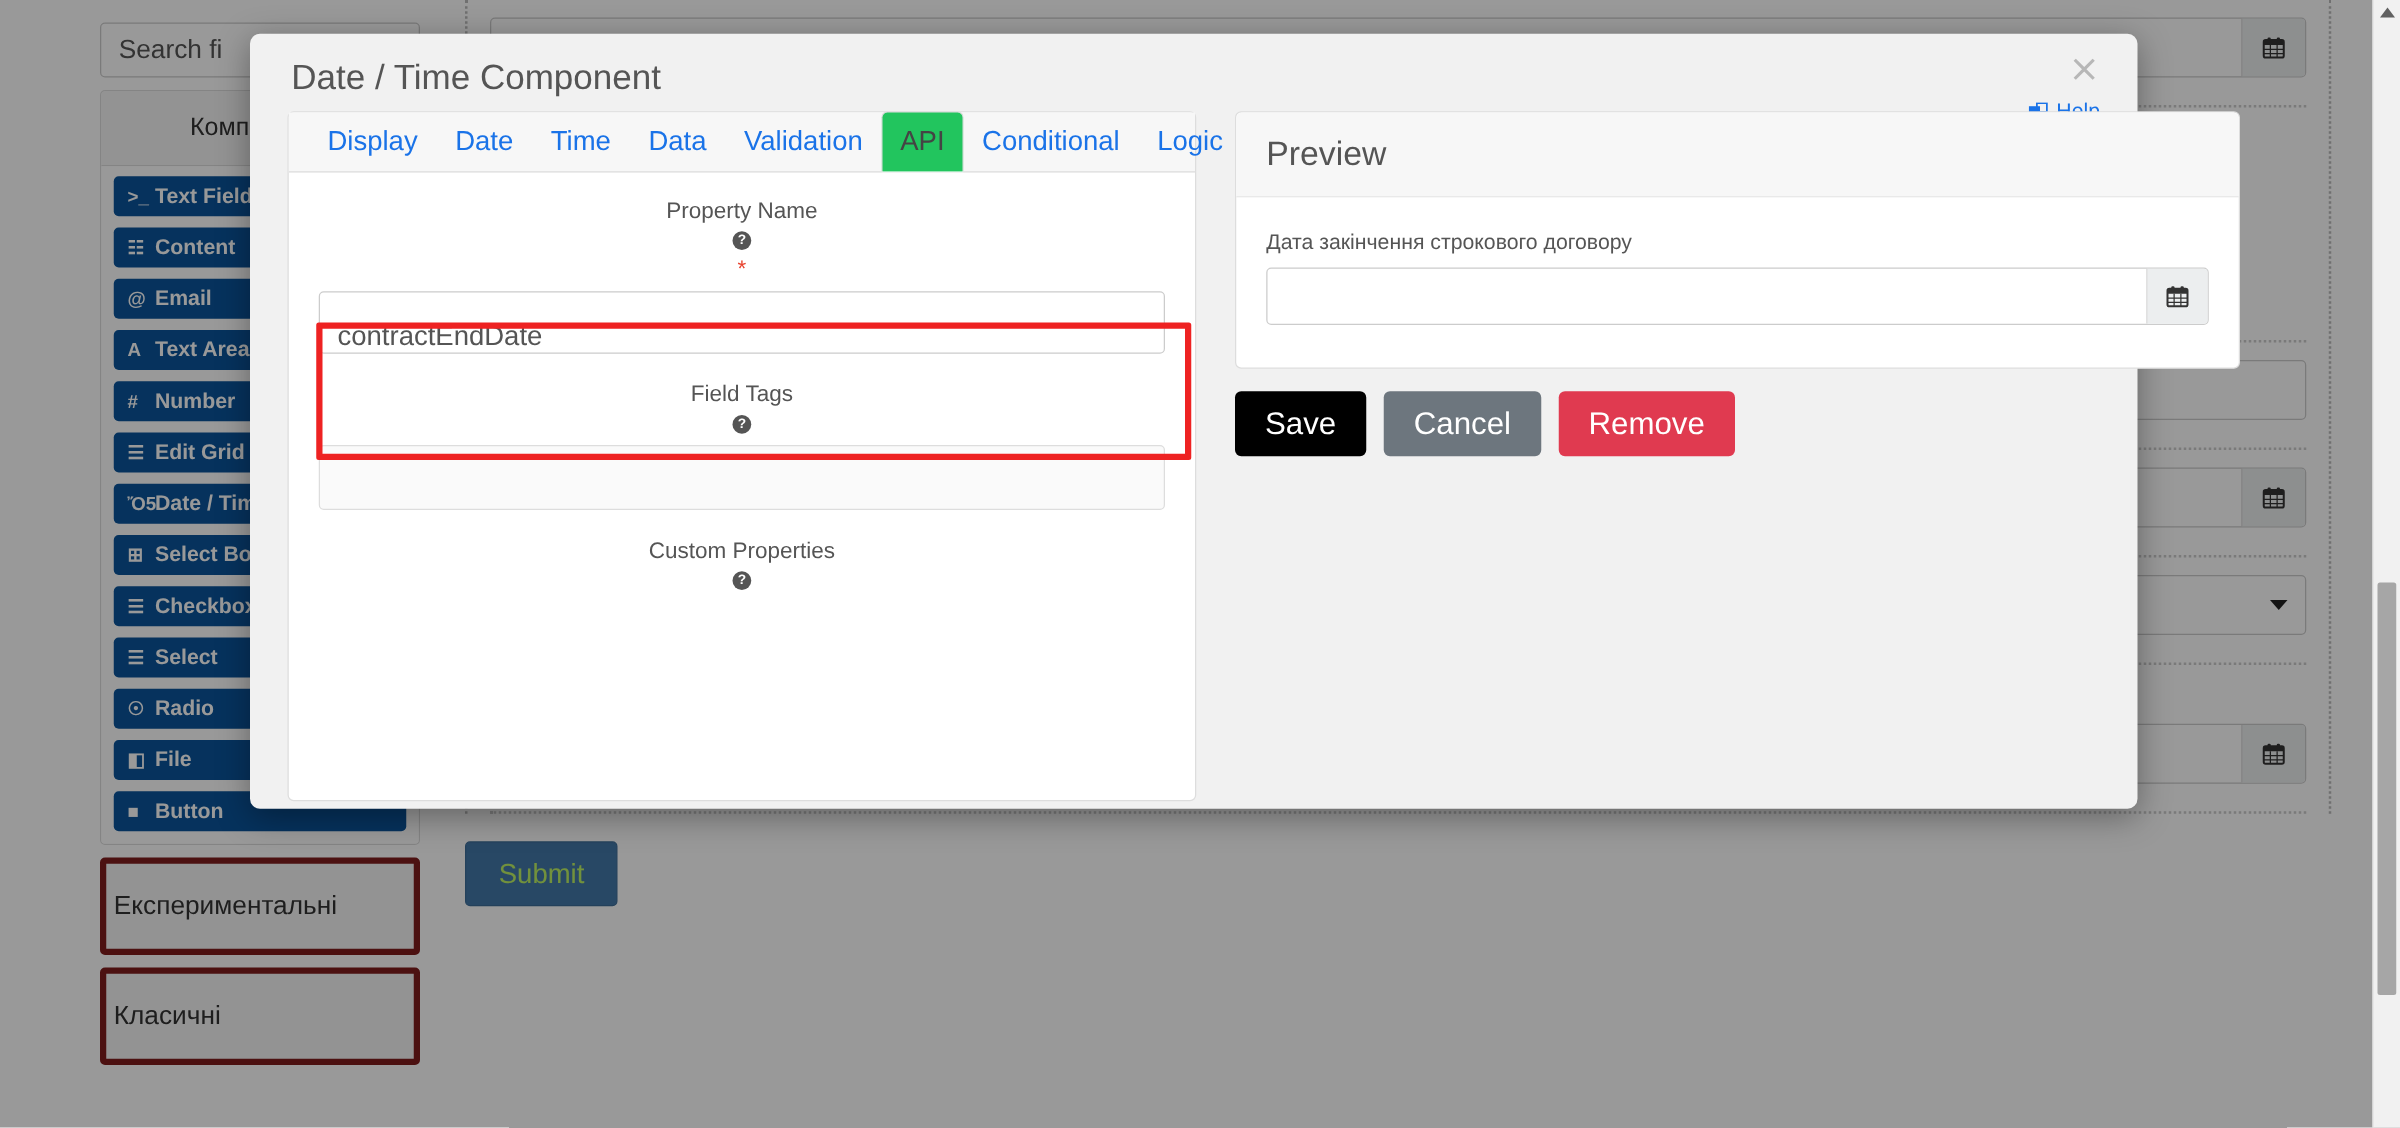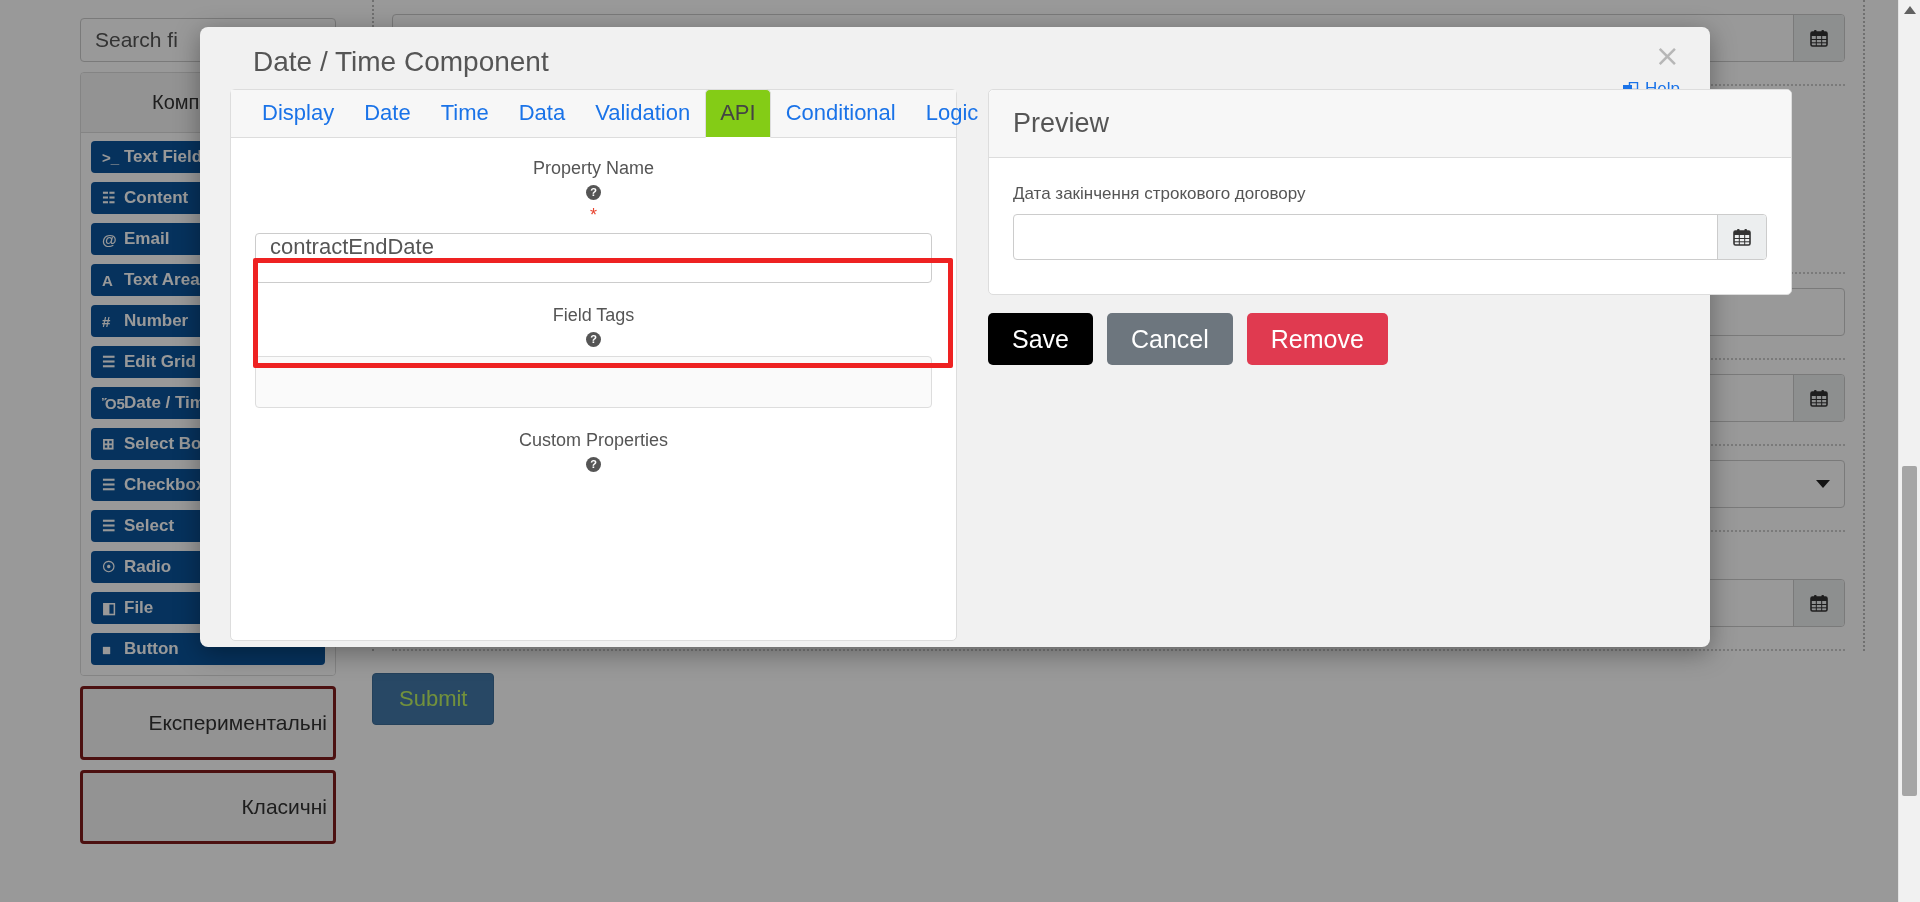--- a/index.html
+++ b/index.html
@@ -81,24 +81,24 @@
   }
   .comp-btn .ci {
     width: 22px;
     display: inline-block;
     font-size: 15px;
     text-align: left;
     flex: 0 0 22px;
   }
   .comp-btn.last { margin-bottom: 0; }
   .accordion-btn {
-    border: 3px solid #7f1d1d;
+    border: 5px solid #7f1d1d;
     border-radius: 4px;
     background: #f5f5f5;
-    text-align: right;
+    text-align: left;
     font-size: 21px;
     color: #333;
     padding: 22px 6px;
     margin-top: 10px;
   }
 
   
   #form-area {
     position: absolute;
     left: 372px;
@@ -204,21 +204,20 @@
     box-shadow: 0 6px 26px rgba(0,0,0,0.35);
     z-index: 100;
   }
   .modal-title {
     position: absolute;
     left: 33px;
     top: 19px;
     font-size: 28px;
     color: #555;
     font-weight: 400;
-    margin-left: 20px;
   }
   .modal-close {
     position: absolute;
     right: 30px;
     top: 14px;
     font-size: 30px;
     line-height: 1;
     color: #b7b7b7;
     cursor: pointer;
     font-family: "DejaVu Sans", sans-serif;
@@ -263,21 +262,21 @@
     color: #1a73e8;
     padding: 12px 14px 13px 14px;
     cursor: pointer;
     line-height: 1;
     border: 1px solid transparent;
     border-radius: 5px 5px 0 0;
     position: relative;
     top: 1px;
   }
   .tab.active {
-    background: #84cc16;
+    background: #22c55e;
     color: #444;
     border-color: #ddd;
     border-bottom-color: #fff;
   }
   .card-body { padding: 20px 24px; }
 
   .field-label {
     font-size: 18px;
     color: #555;
     display: flex;
@@ -299,21 +298,21 @@
     line-height: 1;
   }
   .req-star { color: #e8432f; font-size: 18px; line-height: 1; }
 
   .text-input {
     height: 50px;
     border: 1px solid #ccc;
     border-radius: 4px;
     background: #fff;
     display: flex;
-    align-items: flex-start;
+    align-items: flex-end;
     padding: 0 14px;
     font-size: 22px;
     color: #555;
     box-sizing: border-box;
   }
   .tags-input {
     height: 52px;
     border: 1px solid #ddd;
     border-radius: 4px;
     background: #fafafa;

